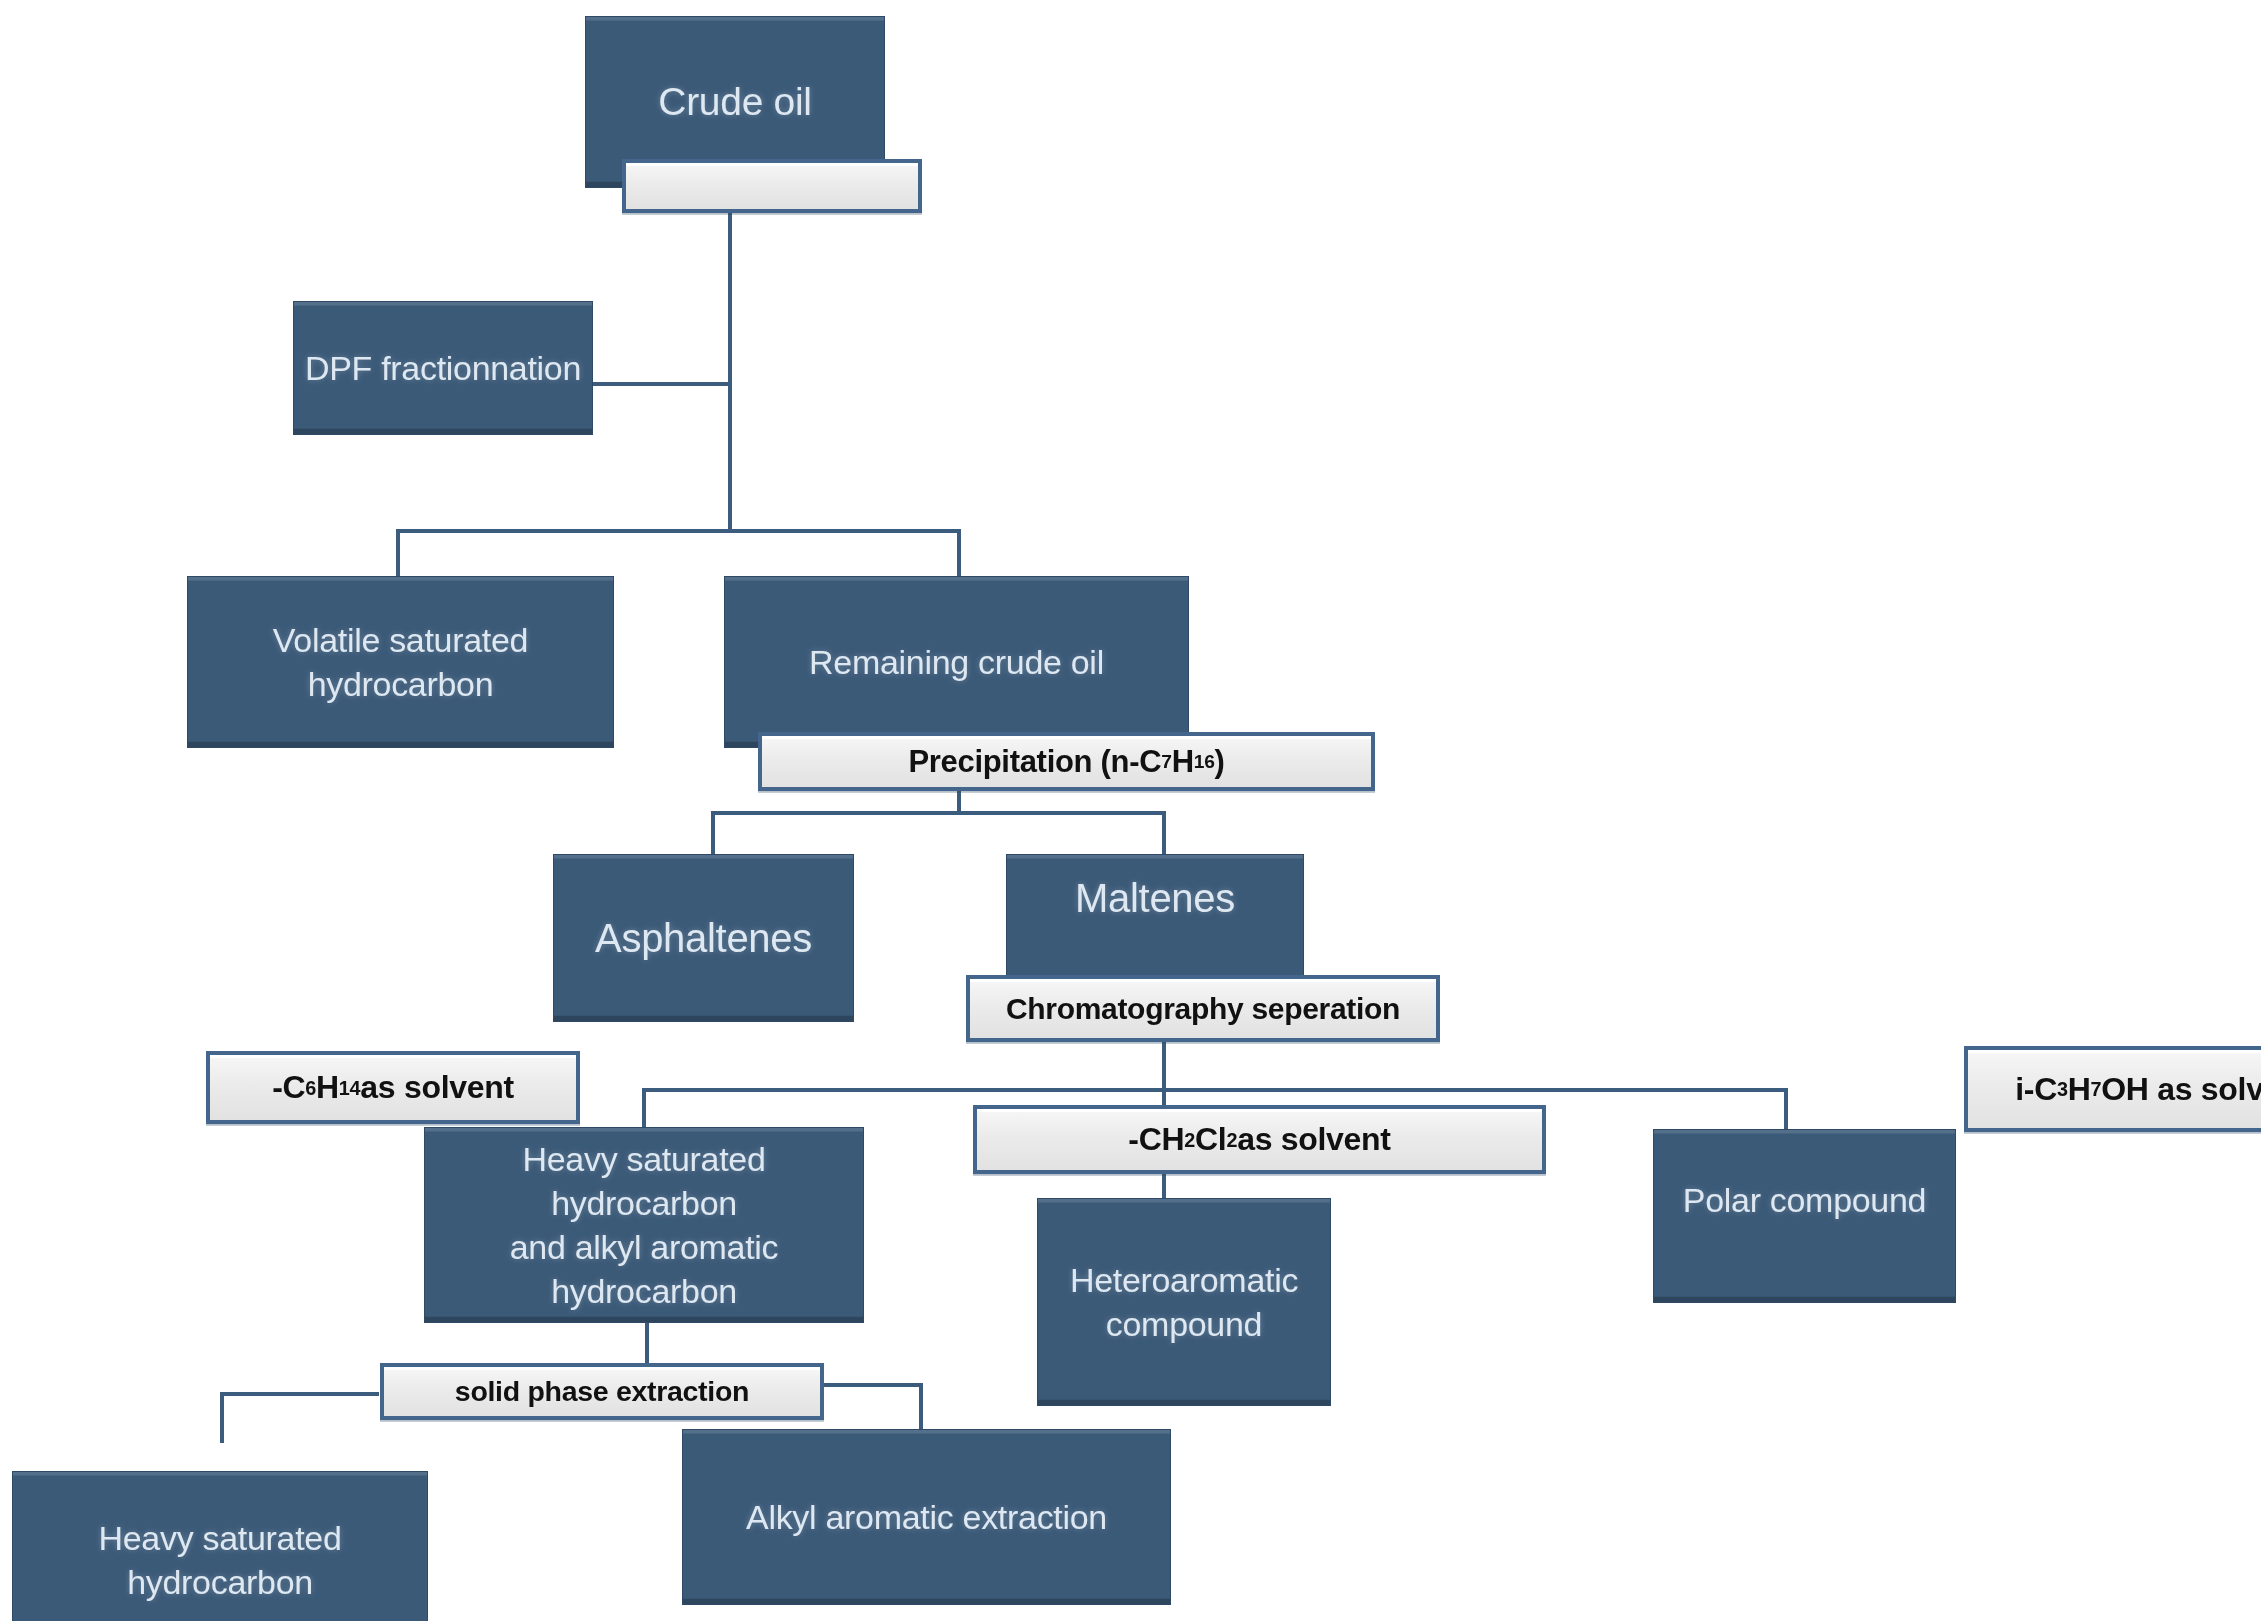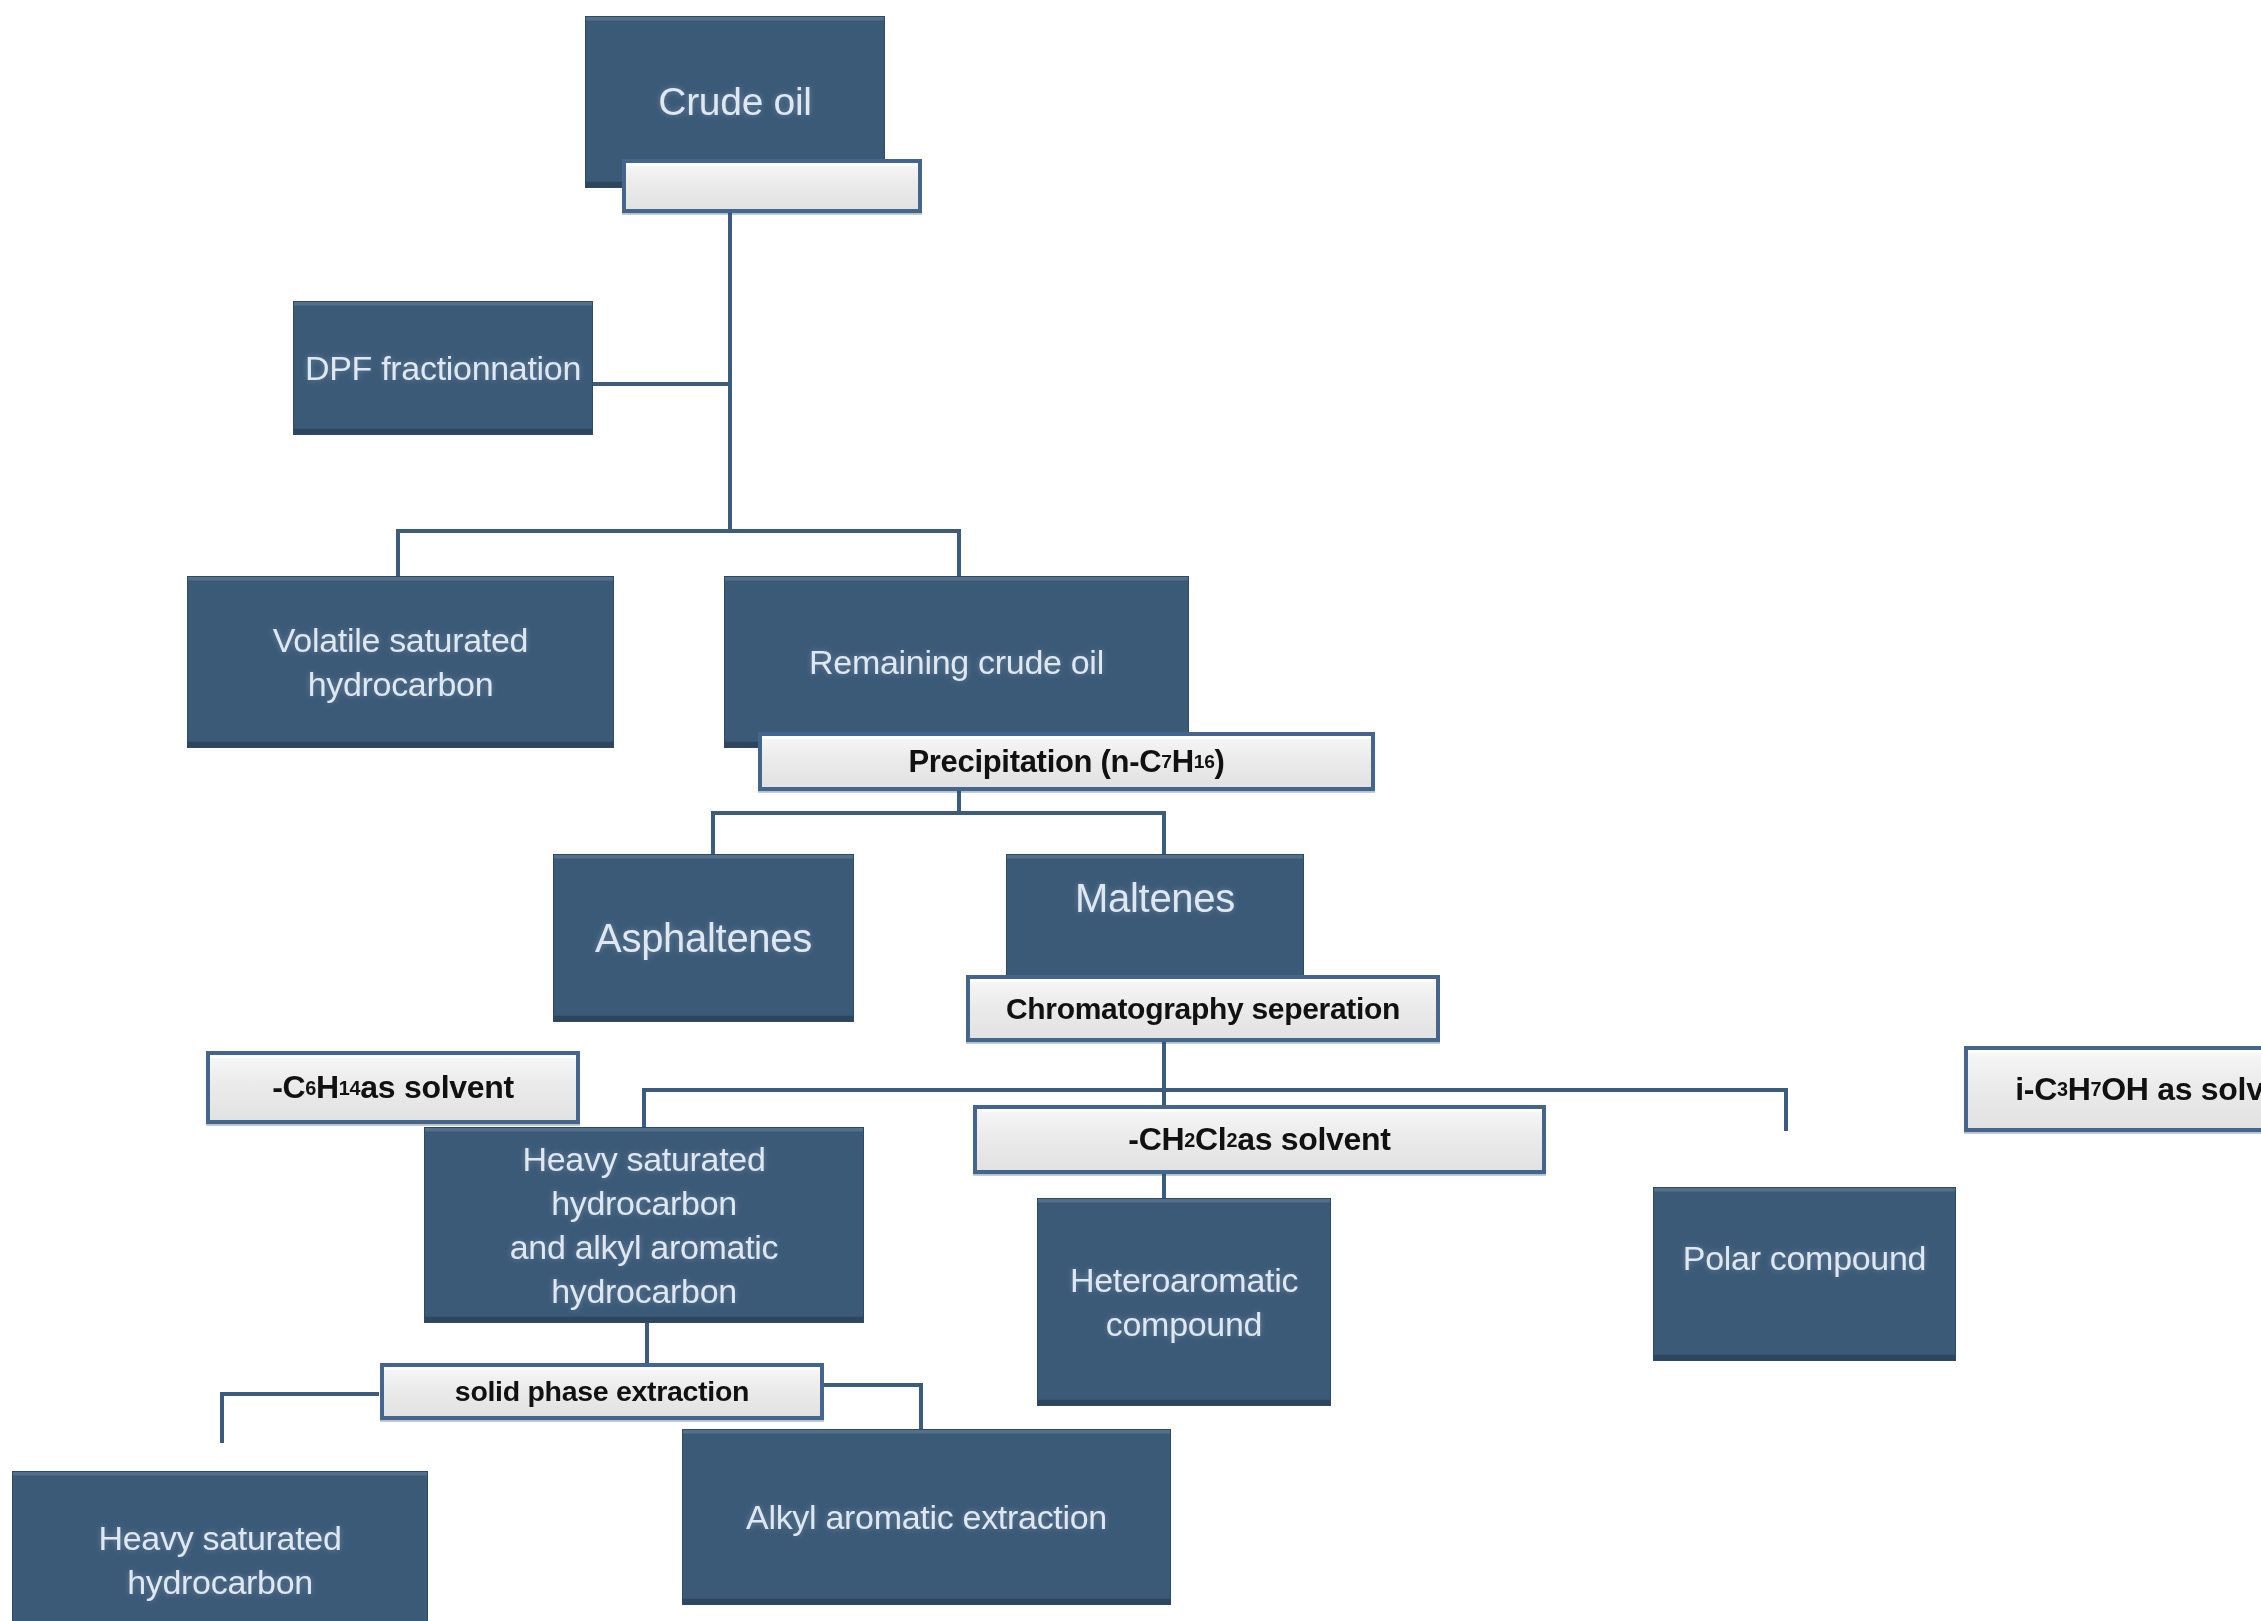--- a/index.html
+++ b/index.html
@@ -66,21 +66,21 @@
 
   
   .pos-crude-oil       { left:  585px; top:   16px; width: 300px; height: 172px; font-size: 39px; }
   .pos-dpf             { left:  293px; top:  301px; width: 300px; height: 134px; }
   .pos-volatile        { left:  187px; top:  576px; width: 427px; height: 172px; }
   .pos-remaining       { left: 724px; top:  576px; width: 465px; height: 172px; }
   .pos-asphaltenes     { left:  553px; top: 854px; width: 301px; height: 168px; font-size: 40px; }
   .pos-maltenes        { left: 1006px; top: 854px; width: 298px; height: 160px; font-size: 40px; align-items: flex-start; padding-top: 17px; }
   .pos-heavy-alkyl     { left:  424px; top: 1127px; width: 440px; height: 196px; }
   .pos-heteroaromatic  { left: 1037px; top: 1198px; width: 294px; height: 208px; }
-  .pos-polar           { left: 1653px; top: 1187px; width: 303px; height: 174px; align-items: flex-start; padding-top: 48px; }
+  .pos-polar           { left: 1653px; top: 1129px; width: 303px; height: 174px; align-items: flex-start; padding-top: 48px; }
   .pos-heavy-sat       { left:   12px; top: 1440px; width: 416px; height: 178px; margin-top: 31px; }
   .pos-alkyl-aromatic  { left: 682px; top: 1429px; width: 489px; height: 176px; }
 
   
   .pos-crude-tag       { left: 622px; top:  159px; width: 300px; height:  54px; }
   .pos-vacuum          { left:  263px; top:  433px; width: 451px; height: 62px; }
   .pos-precipitation   { left: 758px; top: 732px; width: 617px; height: 59px; font-size: 31px; }
   .pos-chromatography  { left: 966px; top: 975px; width: 474px; height: 67px; font-size: 30px; }
   .pos-c6h14           { left:  206px; top: 1051px; width: 374px; height: 73px; }
   .pos-ch2cl2          { left: 973px; top: 1105px; width: 573px; height: 69px; }

